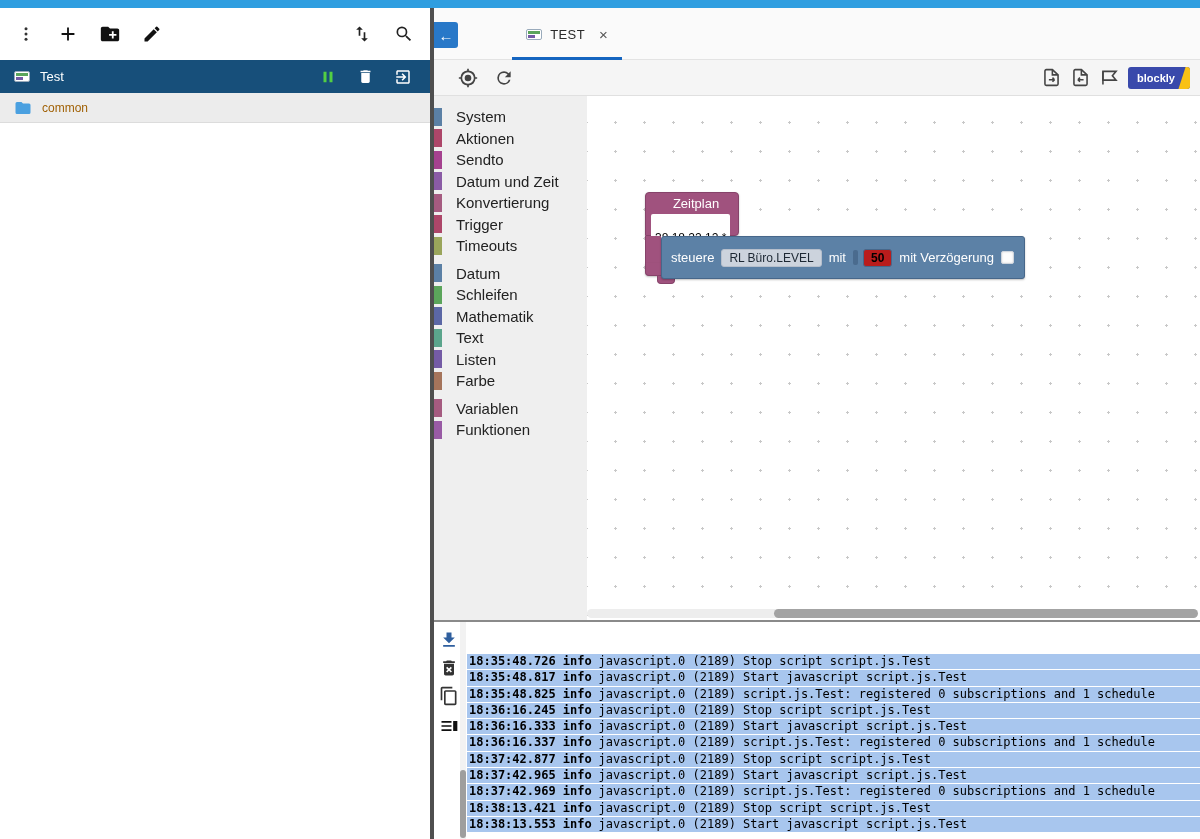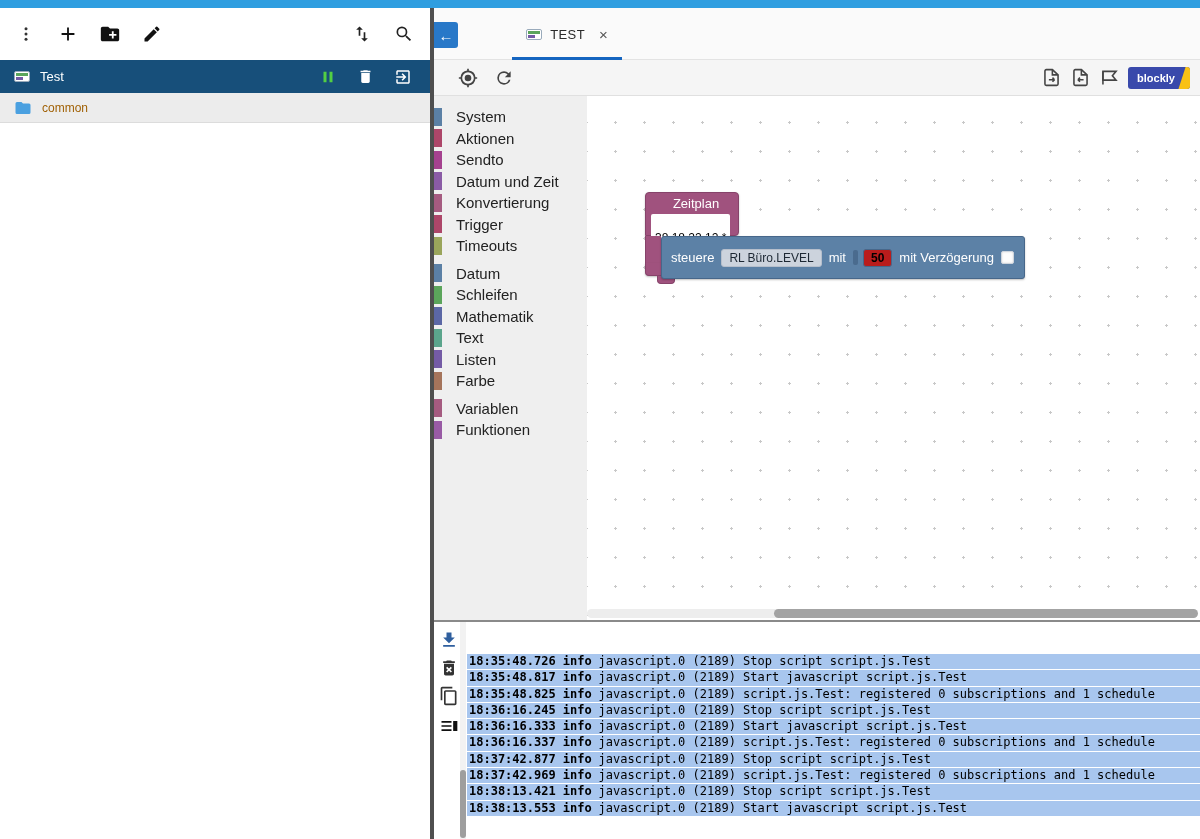--- a/index.html
+++ b/index.html
@@ -352,18 +352,19 @@
       <div class="log-vthumb"></div>
     </div>
     <div class="log-rows">
         <div class="log-row"><span class="log-time">18:35:48.726</span><span class="log-level">info</span><span class="log-msg">javascript.0 (2189) Stop script script.js.Test</span></div>
         <div class="log-row"><span class="log-time">18:35:48.817</span><span class="log-level">info</span><span class="log-msg">javascript.0 (2189) Start javascript script.js.Test</span></div>
         <div class="log-row"><span class="log-time">18:35:48.825</span><span class="log-level">info</span><span class="log-msg">javascript.0 (2189) script.js.Test: registered 0 subscriptions and 1 schedule</span></div>
         <div class="log-row"><span class="log-time">18:36:16.245</span><span class="log-level">info</span><span class="log-msg">javascript.0 (2189) Stop script script.js.Test</span></div>
         <div class="log-row"><span class="log-time">18:36:16.333</span><span class="log-level">info</span><span class="log-msg">javascript.0 (2189) Start javascript script.js.Test</span></div>
         <div class="log-row"><span class="log-time">18:36:16.337</span><span class="log-level">info</span><span class="log-msg">javascript.0 (2189) script.js.Test: registered 0 subscriptions and 1 schedule</span></div>
         <div class="log-row"><span class="log-time">18:37:42.877</span><span class="log-level">info</span><span class="log-msg">javascript.0 (2189) Stop script script.js.Test</span></div>
+        <div class="log-row"><span class="log-time">18:37:42.965</span><span class="log-level">info</span><span class="log-msg">javascript.0 (2189) Start javascript script.js.Test</span></div>
         <div class="log-row"><span class="log-time">18:37:42.969</span><span class="log-level">info</span><span class="log-msg">javascript.0 (2189) script.js.Test: registered 0 subscriptions and 1 schedule</span></div>
         <div class="log-row"><span class="log-time">18:38:13.421</span><span class="log-level">info</span><span class="log-msg">javascript.0 (2189) Stop script script.js.Test</span></div>
         <div class="log-row"><span class="log-time">18:38:13.553</span><span class="log-level">info</span><span class="log-msg">javascript.0 (2189) Start javascript script.js.Test</span></div>
       </div>
   </div>
 </div>
 
 </body></html>

